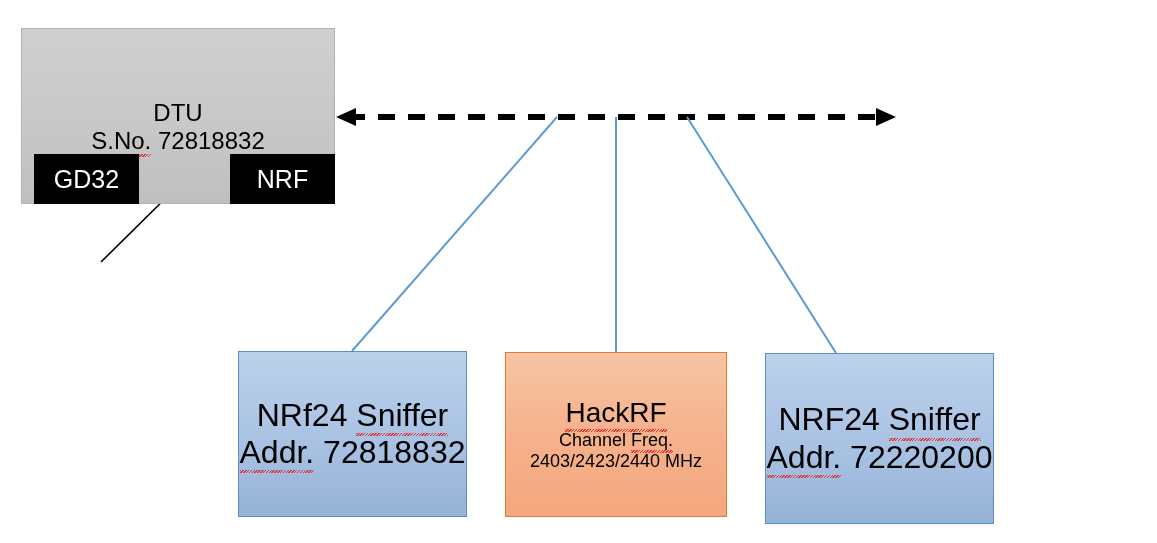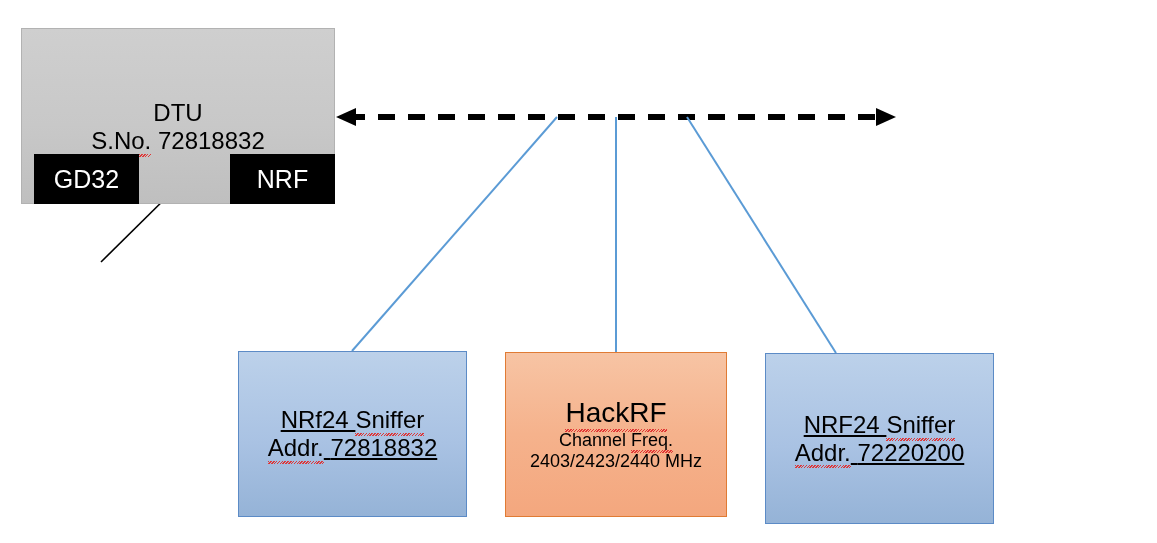--- a/index.html
+++ b/index.html
@@ -63,22 +63,21 @@
     border: 1px solid #6a9a4a;
     color: #000000;
     font-size: 23px;
   }
 
   
   .blue-box {
     background: linear-gradient(180deg, #bcd1ea 0%, #a9c2e3 55%, #95b3d7 100%);
     border: 1px solid #5c8bc6;
     color: #000000;
-    font-size: 24px;
-    text-decoration: underline;
+    font-size: 32px;
   }
   #sniffer-left  { left: 238px; top: 351px; width: 229px; height: 166px; }
   #sniffer-right { left: 765px; top: 353px; width: 229px; height: 171px; }
 
   
   #hackrf-box {
     left: 505px; top: 352px; width: 222px; height: 165px;
     background: linear-gradient(180deg, #f7c4a4 0%, #f5b28c 50%, #f4a77e 100%);
     border: 1px solid #e07b34;
     color: #000000;

